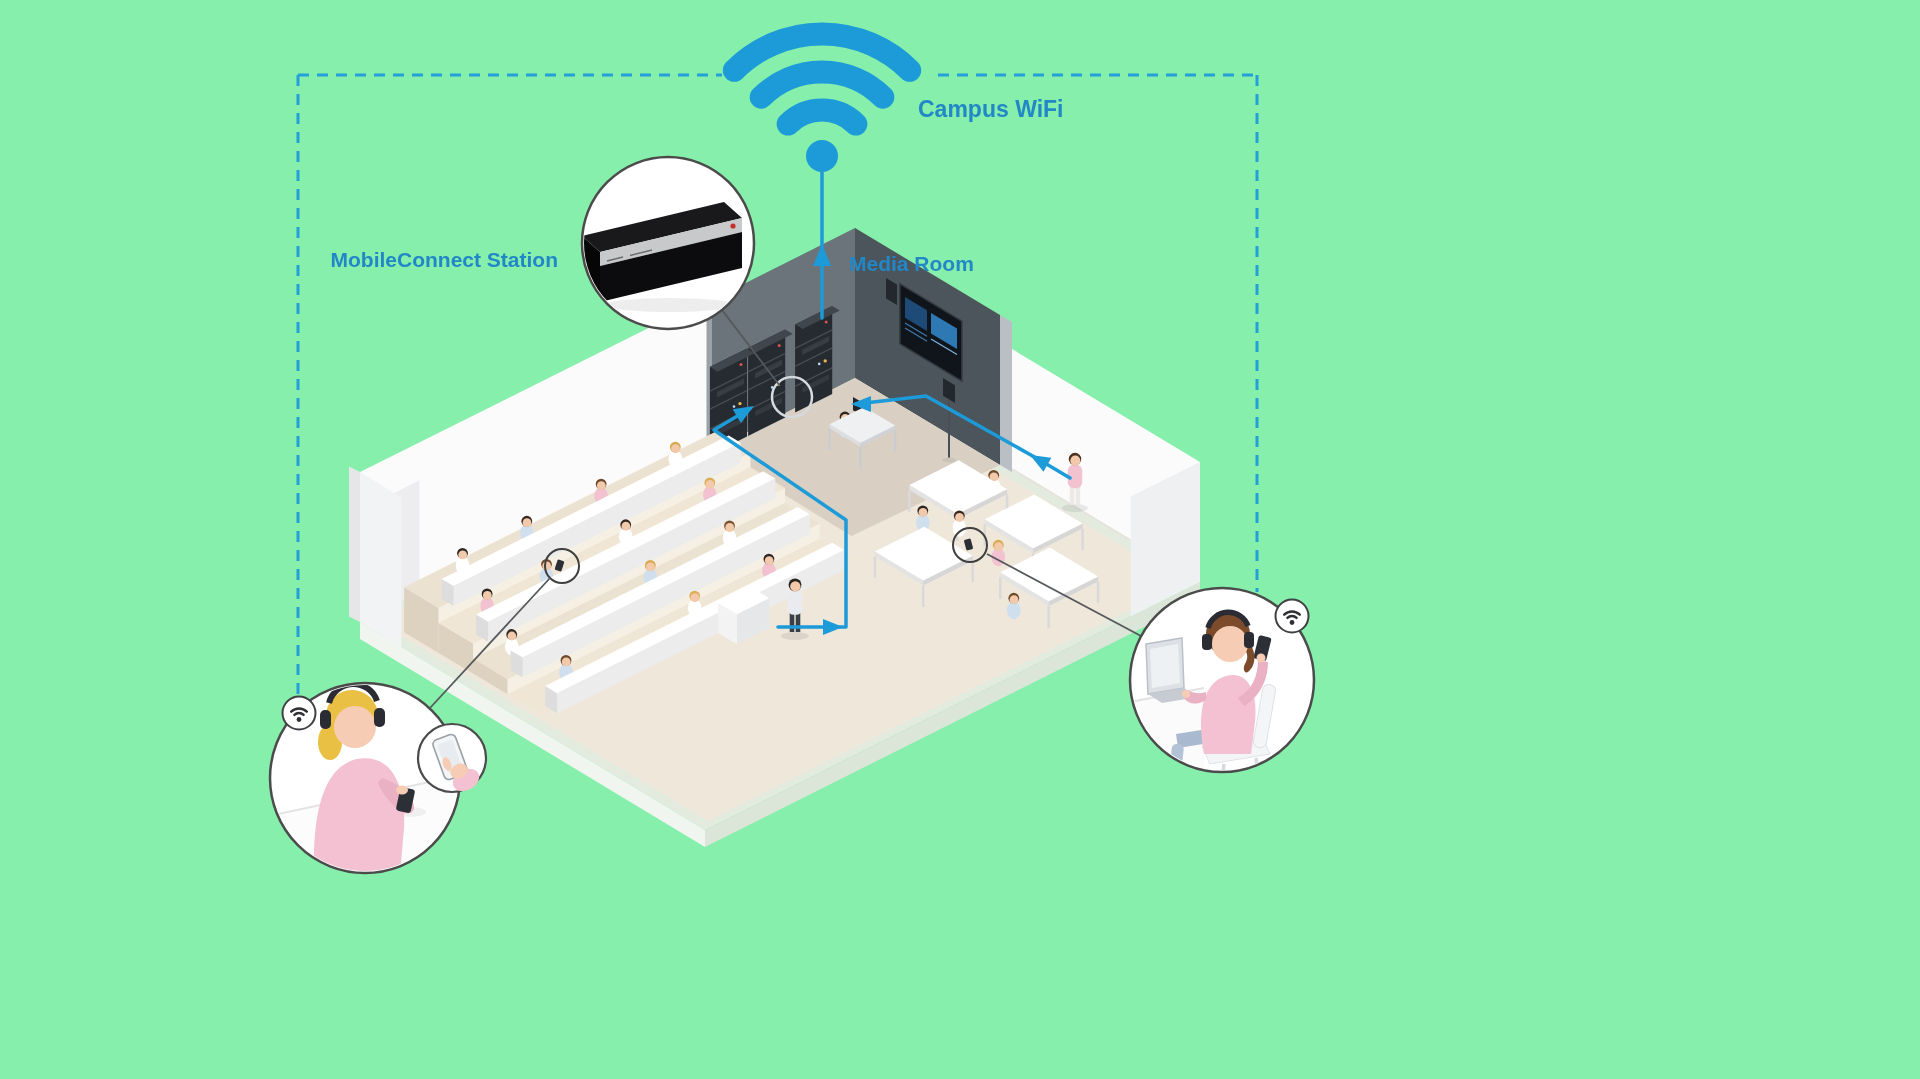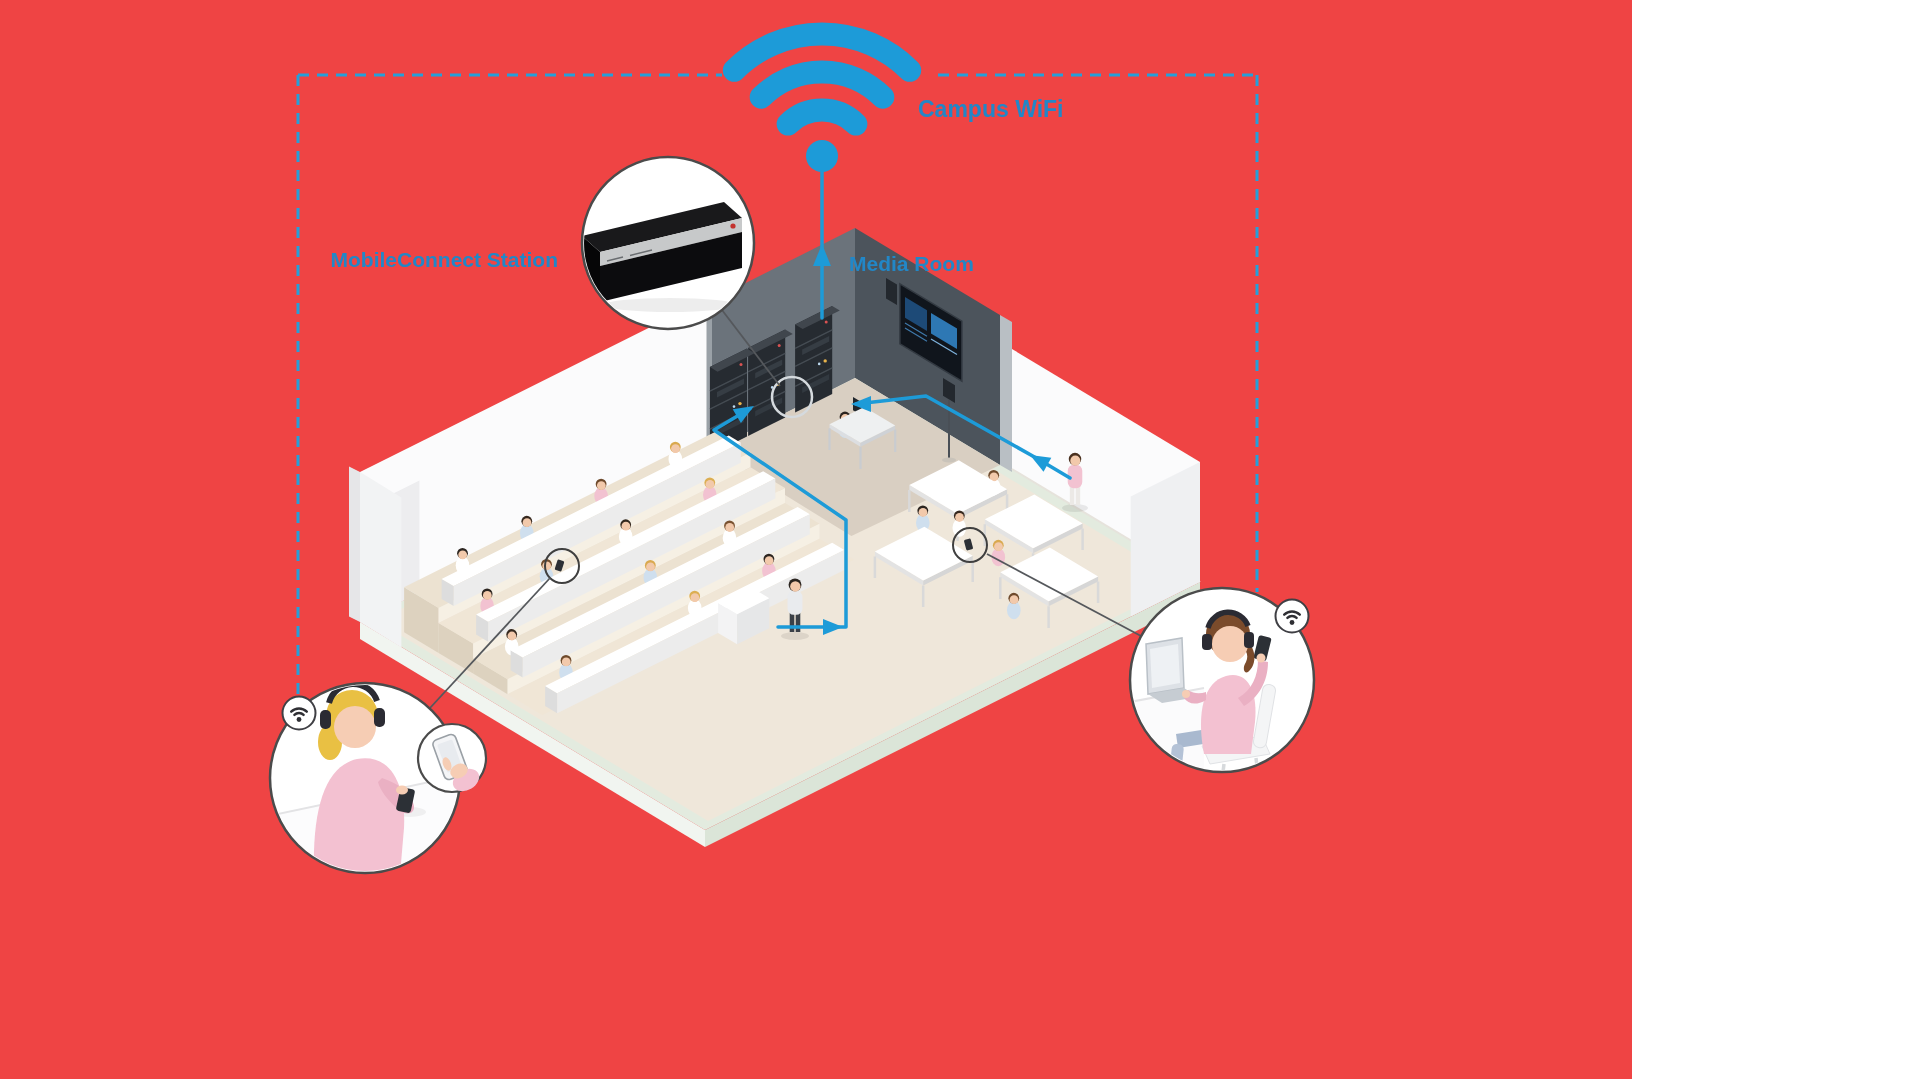--- a/index.html
+++ b/index.html
@@ -1,16 +1,16 @@
 <!DOCTYPE html>
 <html><head>
 <meta charset="utf-8">
 <style>
   html,body{margin:0;padding:0;background:#ffffff;}
-  .stage{position:relative;width:1632px;height:1079px;background:#ef4444;overflow:hidden;
+  .stage{position:relative;width:1920px;height:1079px;background:#86efac;overflow:hidden;
          font-family:"Liberation Sans",sans-serif;}
   svg{display:block;}
   .lbl{font-family:"Liberation Sans",sans-serif;font-weight:700;font-size:21px;fill:#2287c7;}
   .lbl-big{font-family:"Liberation Sans",sans-serif;font-weight:700;font-size:23px;fill:#2287c7;}
 </style>
 </head>
 <body>
 
 <div class="stage">
 <svg width="1920" height="1079" viewBox="0 0 1920 1079" xmlns="http://www.w3.org/2000/svg">

